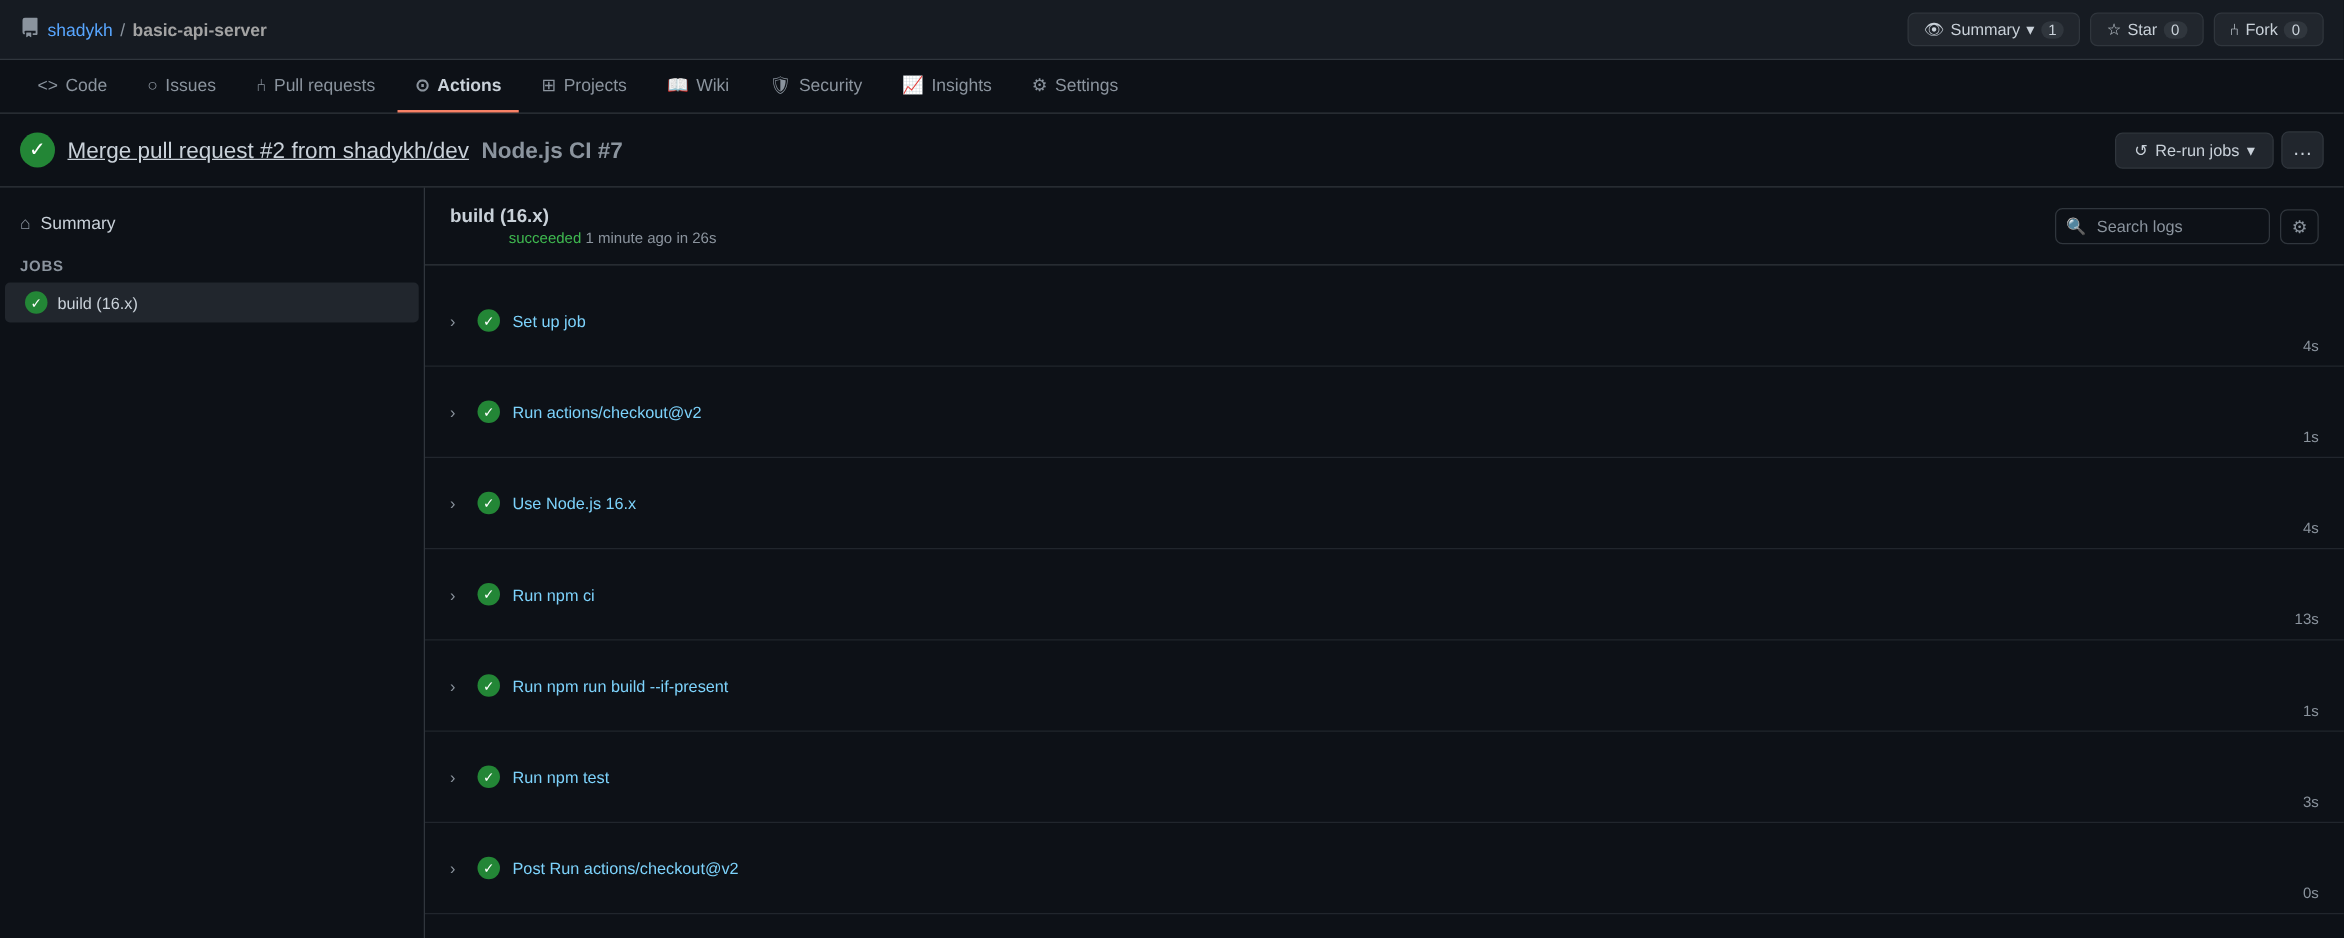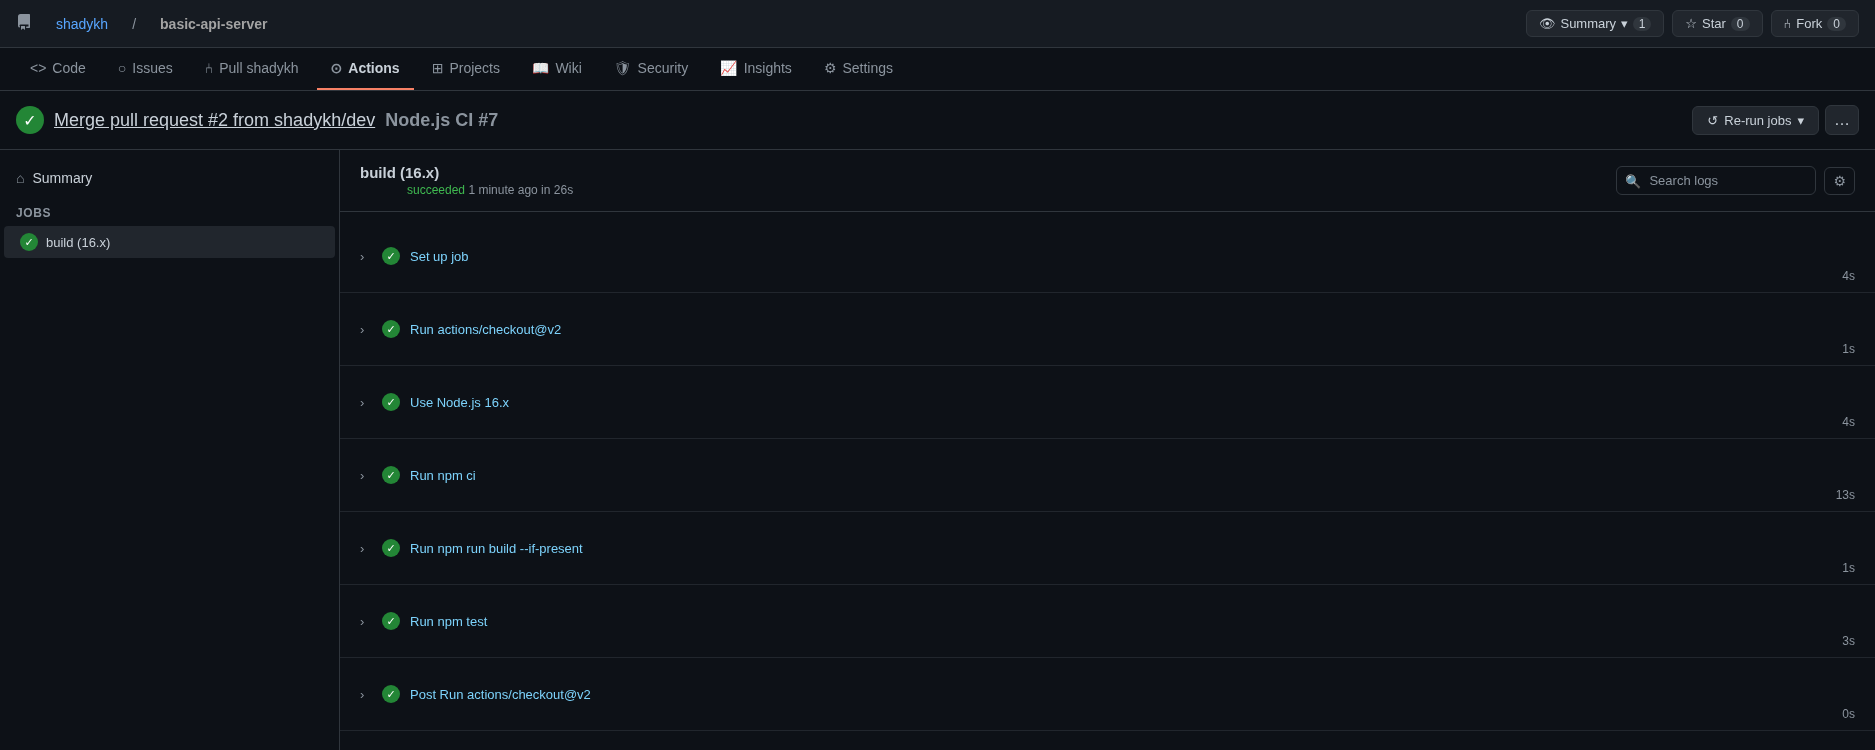--- a/index.html
+++ b/index.html
@@ -16,21 +16,21 @@
       background-color: #161b22;
       border-bottom: 1px solid #30363d;
       display: flex;
       align-items: center;
       padding: 10px 16px;
       justify-content: space-between;
     }
     .repo-title {
       display: flex;
       align-items: center;
-      gap: 24px;
+      gap: 6px;
       font-size: 14px;
     }
     .repo-title .repo-icon {
       color: #8b949e;
     }
     .repo-title .owner {
       color: #58a6ff;
     }
     .repo-title .separator {
       color: #8b949e;
@@ -248,21 +248,21 @@
       align-items: center;
       gap: 8px;
     }
     .search-logs-input {
       background-color: #0d1117;
       border: 1px solid #30363d;
       color: #c9d1d9;
       padding: 6px 10px 6px 32px;
       border-radius: 6px;
       font-size: 13px;
-      width: 200px;
+      width: 172px;
       outline: none;
     }
     .search-logs-input::placeholder { color: #8b949e; }
     .search-logs-container {
       position: relative;
     }
     .search-icon-pos {
       position: absolute;
       left: 9px;
       top: 50%;
@@ -362,21 +362,21 @@
   <a class="nav-tab">
     <span class="tab-icon">&lt;&gt;</span>
     <span>Code</span>
   </a>
   <a class="nav-tab">
     <span class="tab-icon">○</span>
     <span>Issues</span>
   </a>
   <a class="nav-tab">
     <span class="tab-icon">⑃</span>
-    <span>Pull shadykh</span>
+    <span>Pull requests</span>
   </a>
   <a class="nav-tab active">
     <span class="tab-icon">⊙</span>
     <span>Actions</span>
   </a>
   <a class="nav-tab">
     <span class="tab-icon">⊞</span>
     <span>Projects</span>
   </a>
   <a class="nav-tab">

